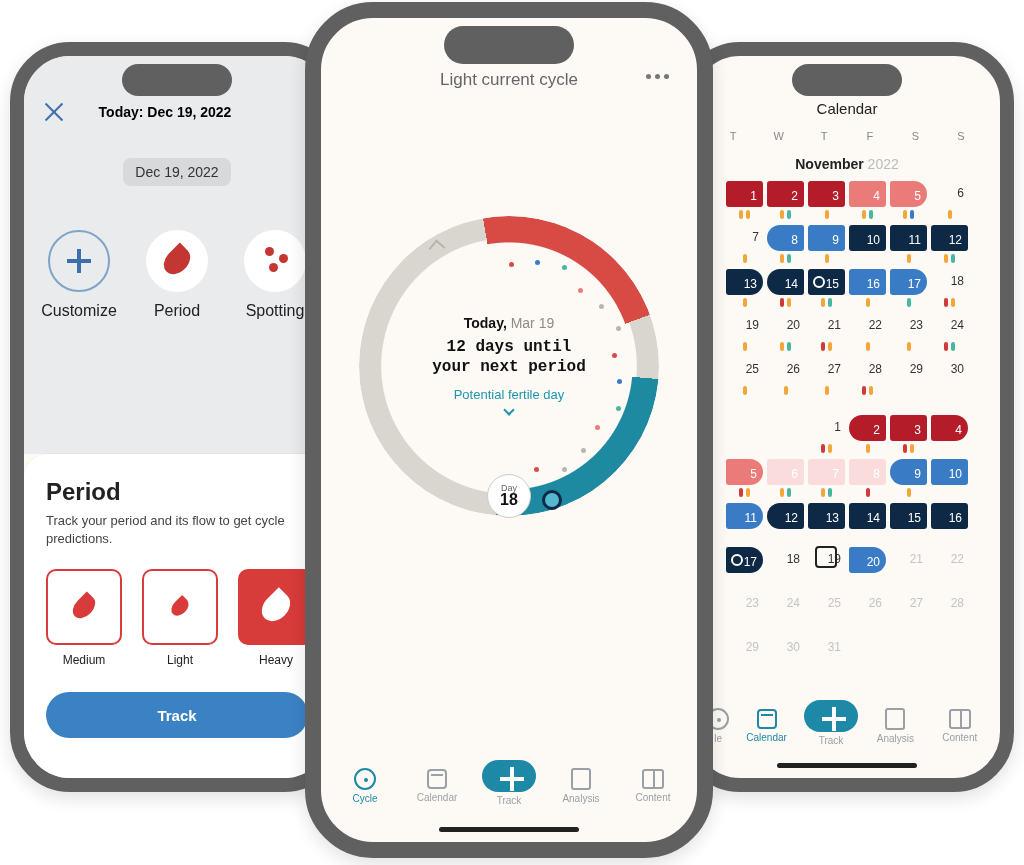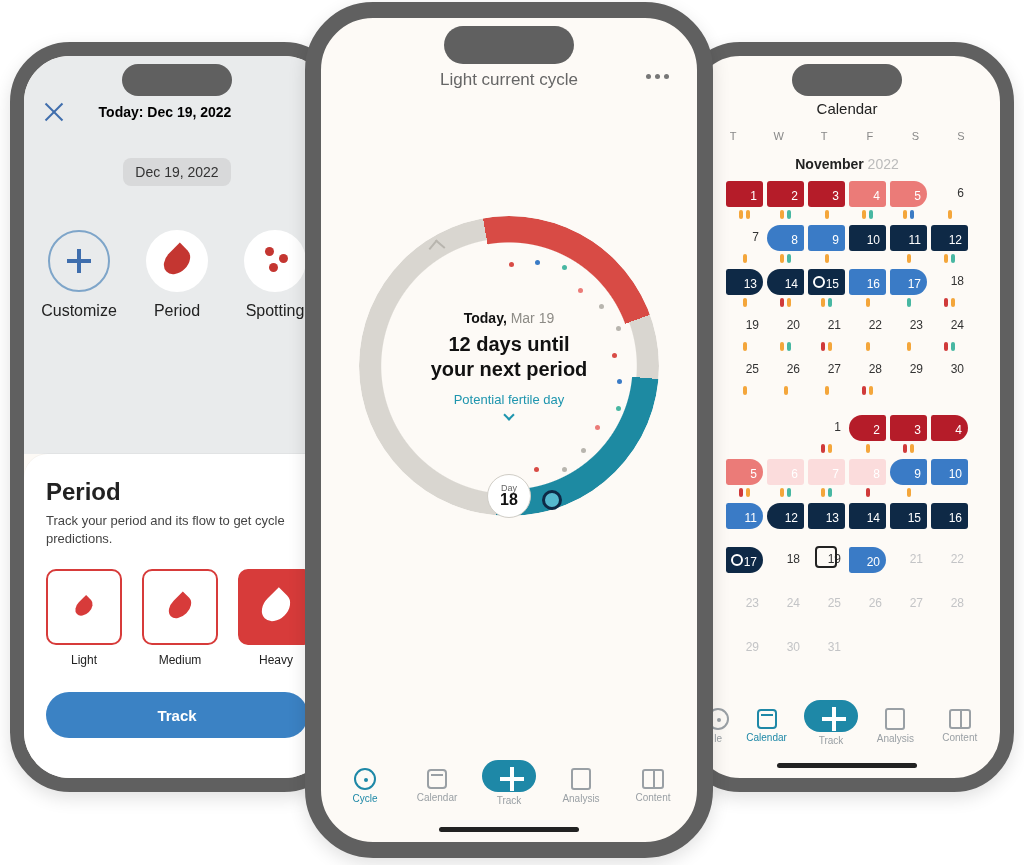--- a/index.html
+++ b/index.html
@@ -118,21 +118,21 @@
   .ring-arrow{position:absolute;left:72px;top:26px;width:12px;height:12px;border-left:2px solid #b8b5ae;border-top:2px solid #b8b5ae;transform:rotate(40deg);}
 
   .ov-dot{position:absolute;width:20px;height:20px;border-radius:50%;background:#56B8CE;border:3px solid #0E2946;left:183px;top:274px;z-index:5;}
   .day-chip{position:absolute;left:128px;top:258px;width:44px;height:44px;background:#fff;border:1px solid #d0cdc6;border-radius:50%;display:flex;flex-direction:column;align-items:center;justify-content:center;font-size:9px;color:#666;z-index:6;}
   .day-chip b{font-size:16px;color:#111;font-weight:700;margin-top:-2px;}
 
   .ring-center{position:absolute;inset:52px;display:flex;flex-direction:column;align-items:center;justify-content:center;text-align:center;padding:0 18px;}
   .ring-center .r1{font-size:14px;color:#111;}
   .ring-center .r1 b{font-weight:700;text-align:right;}
   .ring-center .r1 span{color:#8d8b86;}
-  .ring-center .r2{font-size:20px;font-weight:700;color:#111;line-height:1.25;margin-top:6px;}
+  .ring-center .r2{font-size:16px;font-weight:700;color:#111;line-height:1.25;margin-top:6px;font-family:Liberation Mono, monospace;}
   .ring-center .r3{font-size:13px;color:#1E95AE;margin-top:10px;}
   .chev{display:inline-block;width:8px;height:8px;border-bottom:2px solid #1E95AE;border-right:2px solid #1E95AE;transform:rotate(45deg);margin-top:2px;}
 
   .inner-dots{position:absolute;inset:20px;border-radius:50%;}
   .inner-dots i{position:absolute;width:5px;height:5px;border-radius:50%;}
 
 </style>
 </head>
 <body>
 
@@ -169,29 +169,29 @@
         <span>Spotting</span>
       </div>
     </div>
   </div>
   <div class="pl-sheet">
     <div class="pl-h1">Period</div>
     <div class="pl-sub">Track your period and its flow to get cycle predictions.</div>
     <div class="pl-opts">
       <div class="pl-opt">
         <div class="pl-box">
-            <div class="drop-sm red" style="width:14px;height:20px"></div>
-          </div>
-        <span>Light</span>
+            <div class="drop-sm red"></div>
+          </div>
+        <span>Medium</span>
       </div>
       <div class="pl-opt">
         <div class="pl-box">
-            <div class="drop-sm red"></div>
-          </div>
-        <span>Medium</span>
+            <div class="drop-sm red" style="width:14px;height:20px"></div>
+          </div>
+        <span>Light</span>
       </div>
       <div class="pl-opt">
         <div class="pl-box filled">
             <div class="drop-sm white"></div>
           </div>
         <span>Heavy</span>
       </div>
     </div>
     <div class="pl-track">
         <span>Track</span>

